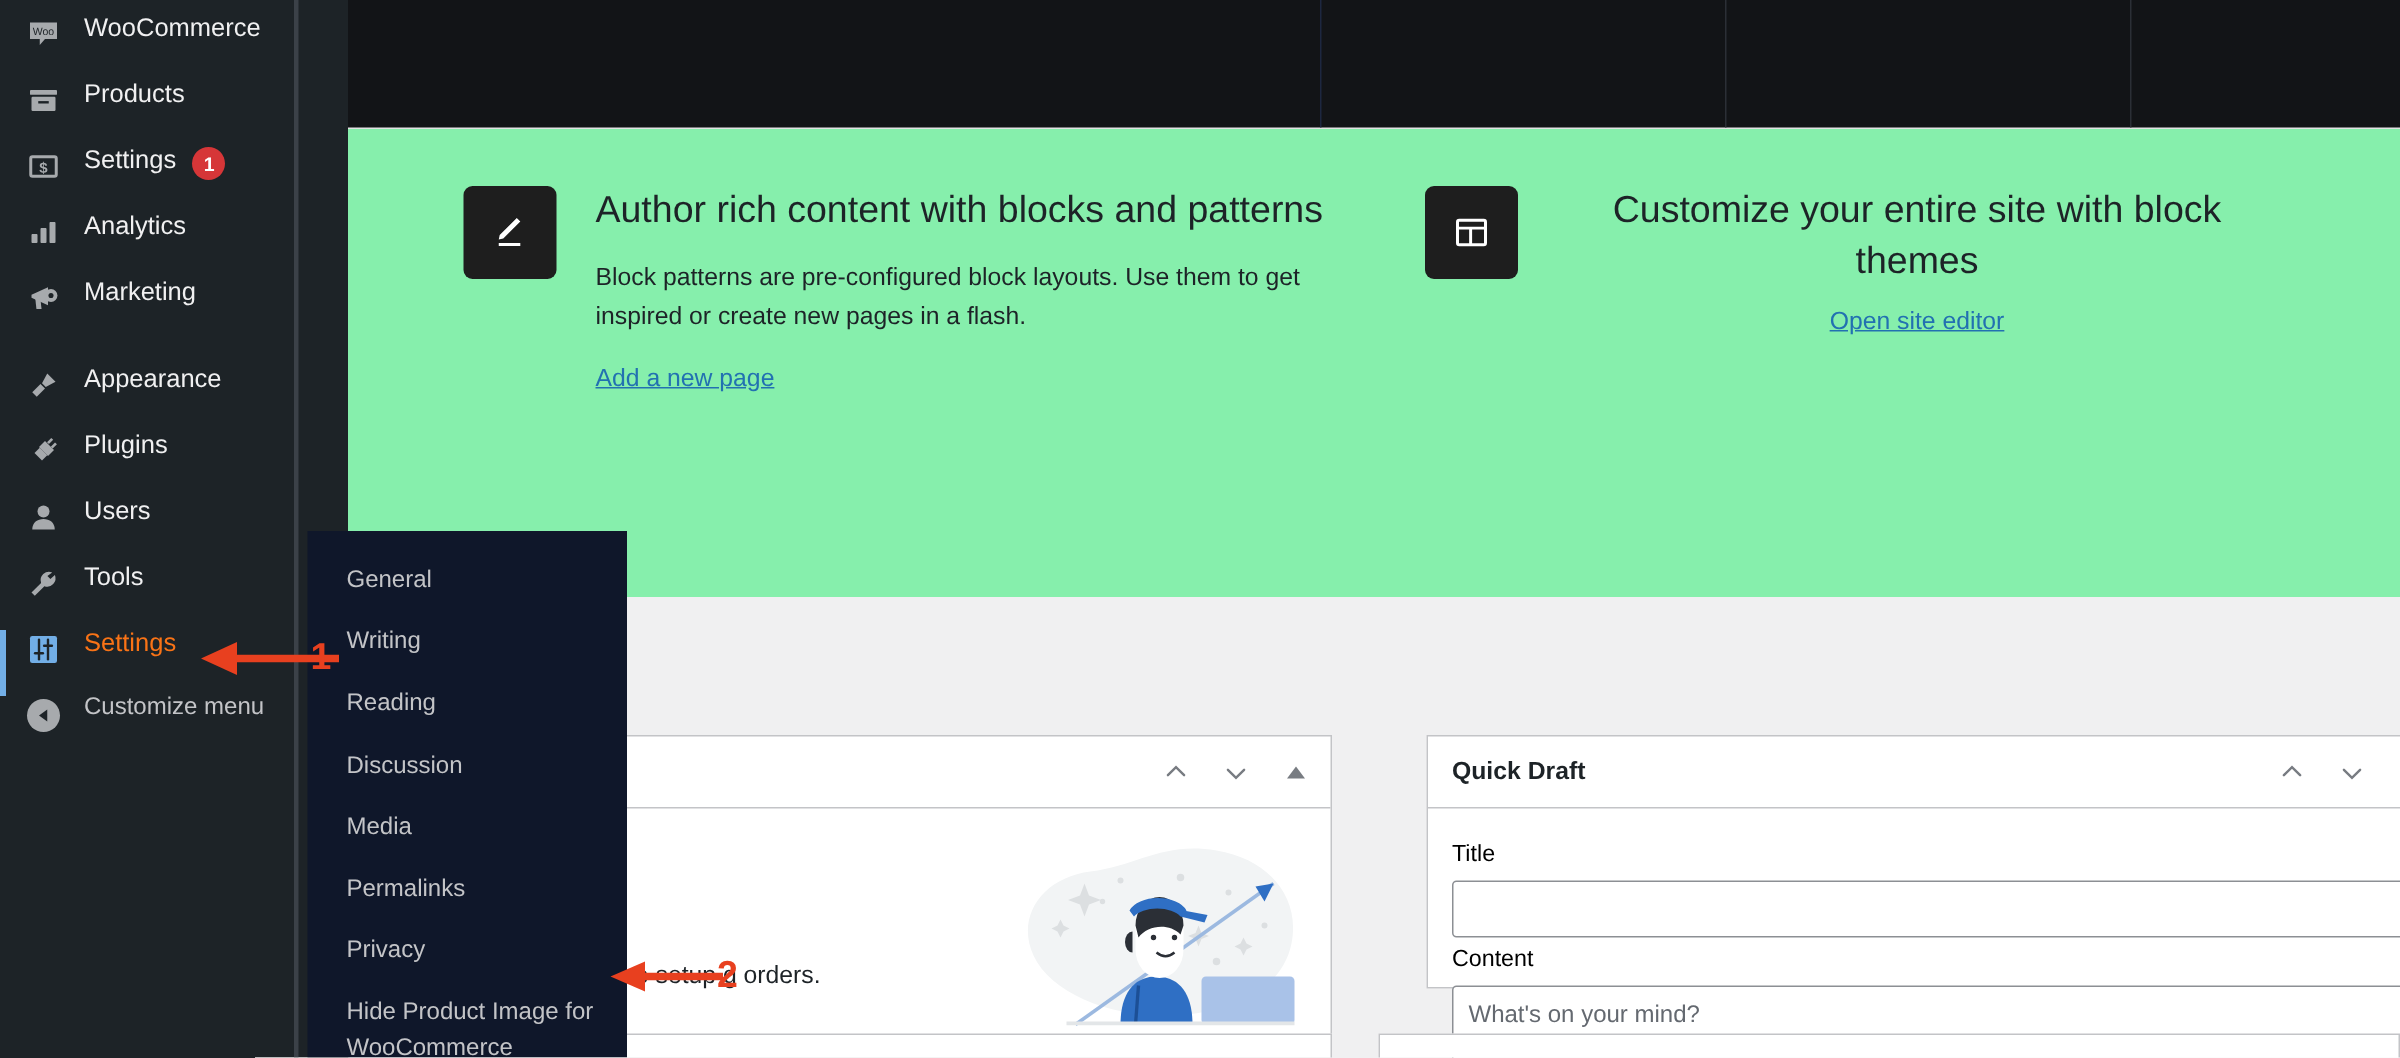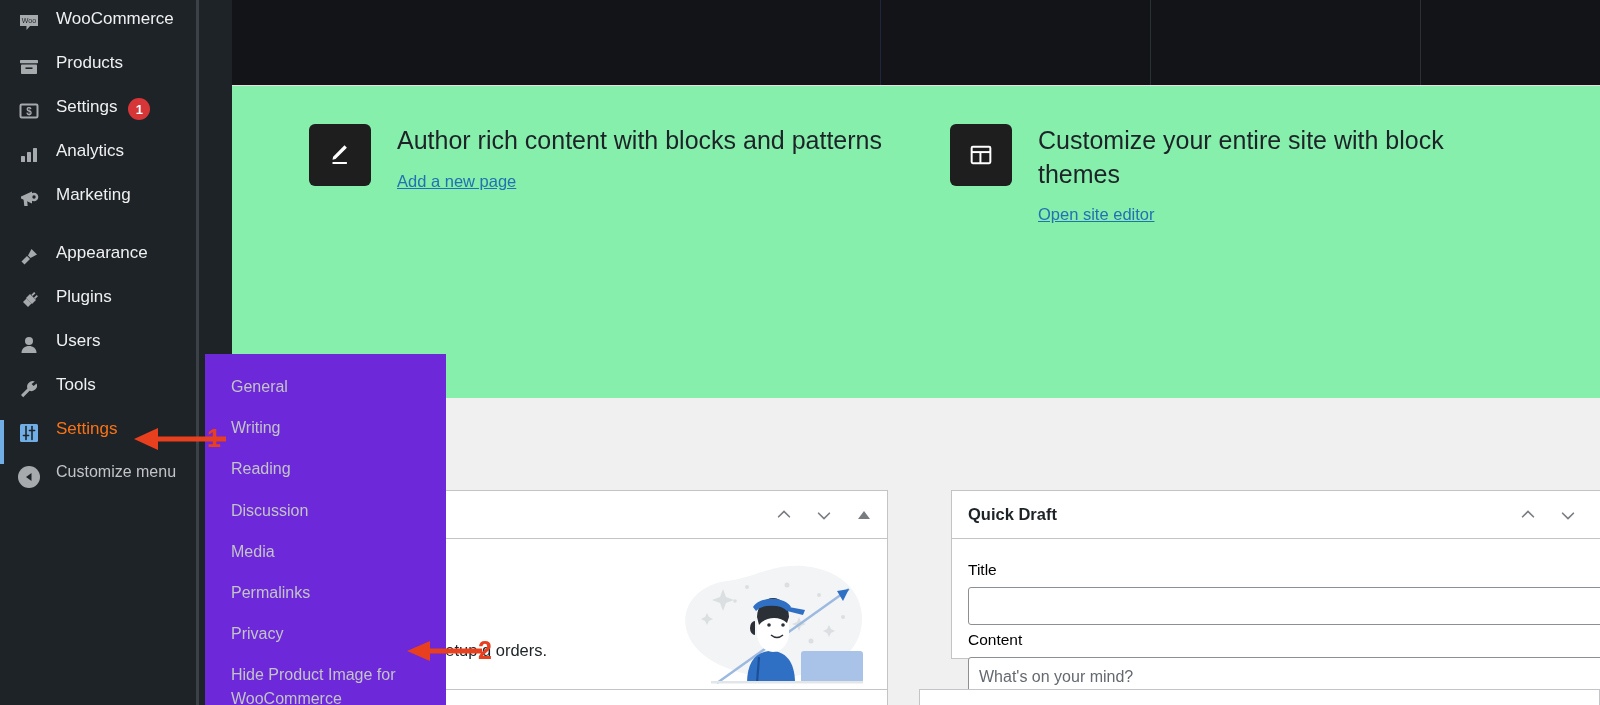--- a/index.html
+++ b/index.html
@@ -63,22 +63,22 @@
     padding: 0 6px;
   }
   .collapse-ic {
     width: 22px; height: 22px; border-radius: 50%;
     background: #a7aaad; display:flex; align-items:center; justify-content:center;
   }
   .menu-item.collapse { color: #c3c4c7; font-size: 16px; }
 
   
   .submenu {
-    position: absolute; left: 205px; top: 354px; width: 241px; height: 351px;
-    background: #6d28d9;
+    position: absolute; left: 205px; top: 354px; width: 213px; height: 351px;
+    background: #0f172a;
     z-index: 40;
     padding-top: 12px;
   }
   .submenu .sub-item {
     color: #c3c4c7;
     font-size: 16px;
     padding: 9px 0 9px 26px;
     line-height: 1.45;
     cursor: pointer;
   }
@@ -88,21 +88,21 @@
 
   .welcome {
     position: absolute; left: 0; top: 0; width: 1368px; height: 312px;
     background: #86efac;
   }
   .welcome-cols {
     display: flex; gap: 0; padding: 38px 0 0 0;
   }
   .wcol { display: flex; gap: 26px; }
   .wcol.left  { width: 706px; padding-left: 77px; padding-right: 30px; }
-  .wcol.right { width: 620px; padding-left: 12px; padding-right: 40px; }
+  .wcol.right { width: 620px; padding-left: 12px; padding-right: 40px; text-align: center; }
   .wicon {
     flex: 0 0 62px; width: 62px; height: 62px; border-radius: 6px;
     background: #1e1e1e; display: flex; align-items: center; justify-content: center;
   }
   .wbody h3 {
     font-size: 25px; font-weight: normal; color: #1d2327;
     line-height: 1.34; margin-bottom: 14px;
   }
   .wbody p {
     font-size: 16.5px; color: #1d2327; line-height: 1.62; margin-bottom: 18px;
@@ -180,20 +180,21 @@
       <div class="welcome-cols">
 
         <div class="wcol left">
           <div class="wicon">
             <svg width="30" height="30" viewBox="0 0 24 24" fill="#fff">
               <path d="M15.6 4.2l1.9 1.9-9.1 9.1-2.4.5.5-2.4 9.1-9.1zM6 17.6h11.5v1.6H6v-1.6z"></path>
             </svg>
           </div>
           <div class="wbody">
             <h3>Author rich content with blocks and patterns</h3>
+            <p>Block patterns are pre-configured block layouts. Use them to get inspired or create new pages in a flash.</p>
             <a href="#">Add a new page</a>
           </div>
         </div>
 
         <div class="wcol right">
           <div class="wicon">
             <svg width="28" height="28" viewBox="0 0 24 24" fill="none" stroke="#fff" stroke-width="1.7">
               <rect x="4" y="5" width="16" height="14" rx="1"></rect>
               <line x1="4" y1="9.5" x2="20" y2="9.5"></line>
               <line x1="11.5" y1="9.5" x2="11.5" y2="19"></line>

